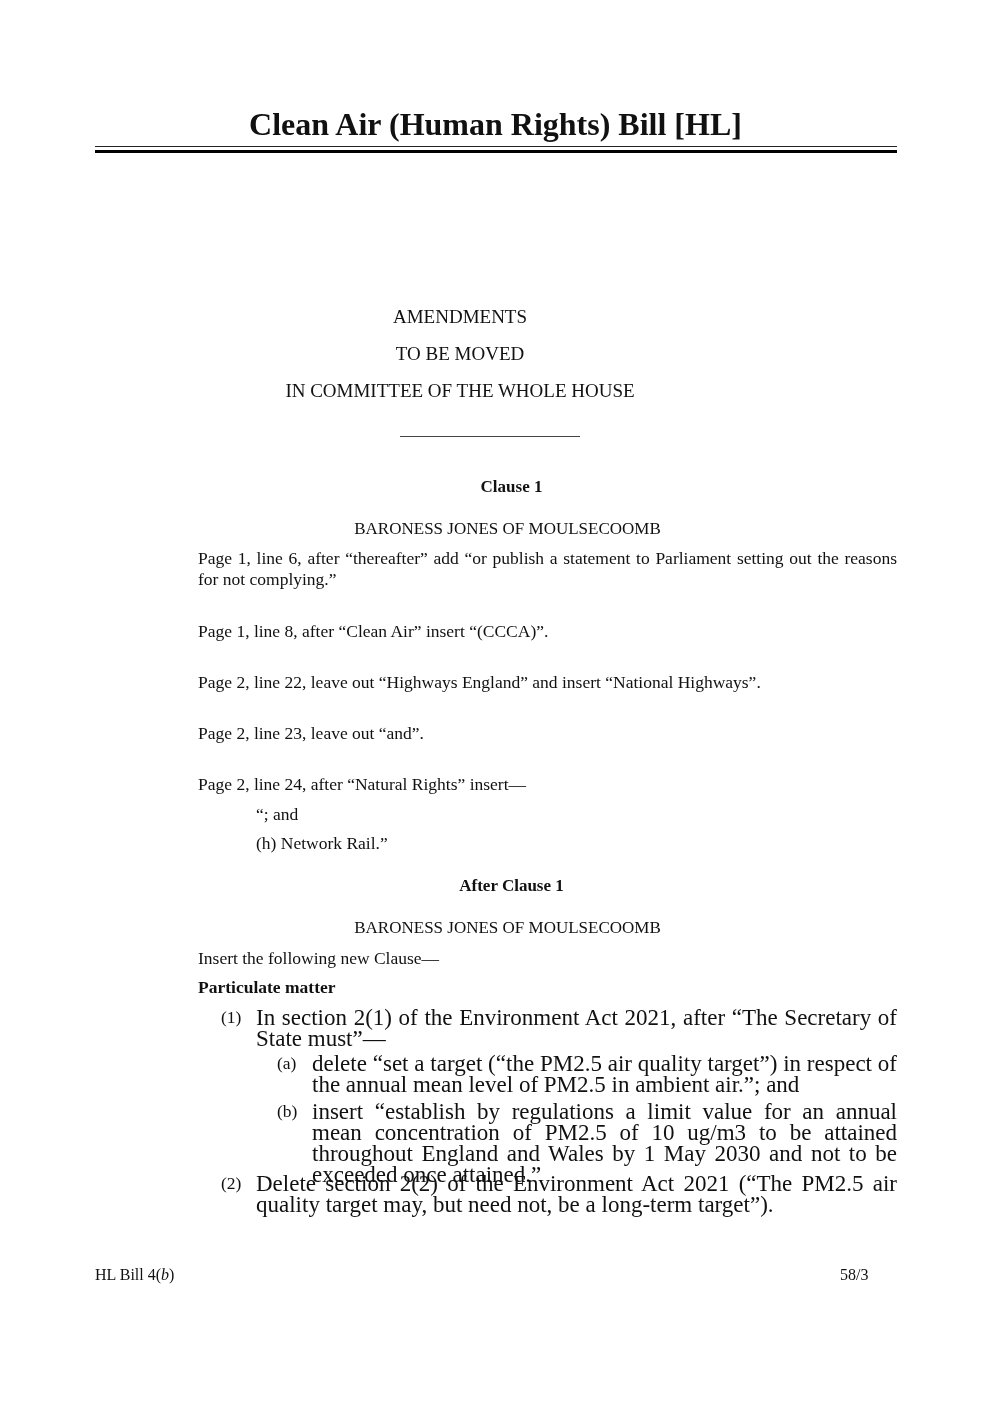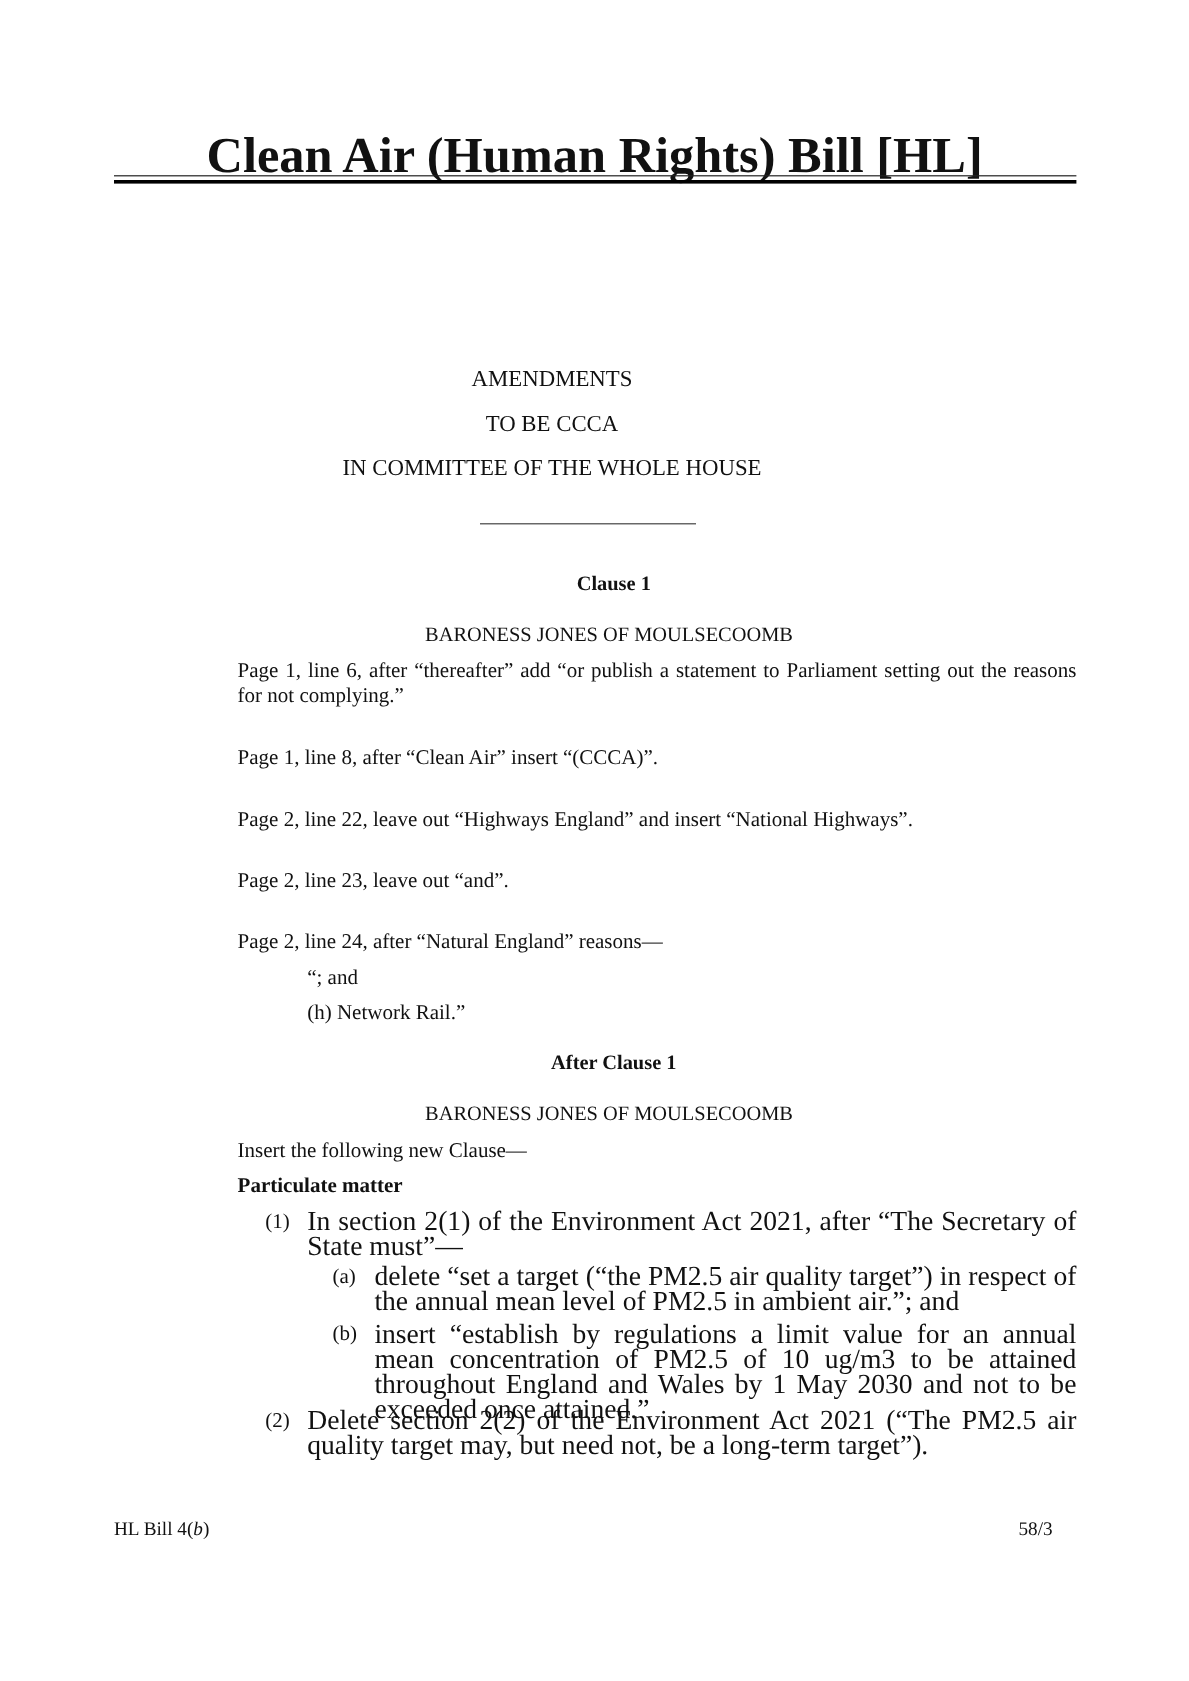--- a/index.html
+++ b/index.html
@@ -4,21 +4,21 @@
 <style>
   html, body { margin: 0; padding: 0; background: #ffffff; }
   body {
     width: 991px; height: 1401px; position: relative; overflow: hidden;
     font-family: "Liberation Serif", "DejaVu Serif", serif;
     color: #111;
   }
   .abs { position: absolute; }
   .title {
     left: 0; width: 991px; top: 106px; text-align: center;
-    font-size: 42px; font-weight: bold; letter-spacing: 0px;
+    font-size: 32px; font-weight: bold; letter-spacing: 0px;
   }
   .rule-thin { left: 95px; width: 802px; top: 146px; height: 1px; background: #222; }
   .rule-thick { left: 95px; width: 802px; top: 150px; height: 3px; background: #000; }
   .center-line { left: 0; width: 920px; text-align: center; font-size: 19px; }
   .sep { left: 400px; width: 180px; top: 436px; height: 1px; background: #444; }
   .heading { left: 16px; width: 991px; text-align: center; font-size: 17px; font-weight: bold; }
   .member { left: 0; width: 983px; text-align: center; font-size: 17px; padding-left: 16px; }
   .para { left: 198px; width: 699px; font-size: 17.5px; line-height: 21px; text-align: justify; }
   .indent1 { left: 256px; font-size: 17.5px; }
   .num { font-size: 17.5px; }
@@ -27,31 +27,31 @@
   .footer { font-size: 16px; top: 1266px; }
 </style>
 </head>
 <body>
 
 <div class="abs title">Clean Air (Human Rights) Bill [HL]</div>
 <div class="abs rule-thin"></div>
 <div class="abs rule-thick"></div>
 
 <div class="abs center-line" style="top:306px">AMENDMENTS</div>
-<div class="abs center-line" style="top:343px">TO BE CCCA</div>
+<div class="abs center-line" style="top:343px">TO BE MOVED</div>
 <div class="abs center-line" style="top:380px">IN COMMITTEE OF THE WHOLE HOUSE</div>
 <div class="abs sep"></div>
 
 <div class="abs heading" style="top:477px">Clause 1</div>
 <div class="abs member" style="top:519px">BARONESS JONES OF MOULSECOOMB</div>
 <div class="abs para" style="top:548px">Page 1, line 6, after “thereafter” add “or publish a statement to Parliament setting out the reasons for not complying.”</div>
 <div class="abs para" style="top:621px">Page 1, line 8, after “Clean Air” insert “(CCCA)”.</div>
 <div class="abs para" style="top:672px">Page 2, line 22, leave out “Highways England” and insert “National Highways”.</div>
 <div class="abs para" style="top:723px">Page 2, line 23, leave out “and”.</div>
-<div class="abs para" style="top:774px">Page 2, line 24, after “Natural England” reasons—</div>
+<div class="abs para" style="top:774px">Page 2, line 24, after “Natural Rights” insert—</div>
 <div class="abs indent1" style="top:804px">“; and</div>
 <div class="abs indent1" style="top:833px">(h) Network Rail.”</div>
 
 <div class="abs heading" style="top:876px">After Clause 1</div>
 <div class="abs member" style="top:918px">BARONESS JONES OF MOULSECOOMB</div>
 <div class="abs para" style="top:948px">Insert the following new Clause—</div>
 <div class="abs para bold" style="top:977px">Particulate matter</div>
 
 <div class="abs num" style="left:221px; top:1007px">(1)</div>
 <div class="abs jtext" style="left:256px; width:641px; top:1007px">In section 2(1) of the Environment Act 2021, after “The Secretary of State must”—</div>
@@ -59,13 +59,13 @@
 <div class="abs num" style="left:277px; top:1053px">(a)</div>
 <div class="abs jtext" style="left:312px; width:585px; top:1053px">delete “set a target (“the PM2.5 air quality target”) in respect of the annual mean level of PM2.5 in ambient air.”; and</div>
 
 <div class="abs num" style="left:277px; top:1101px">(b)</div>
 <div class="abs jtext" style="left:312px; width:585px; top:1101px">insert “establish by regulations a limit value for an annual mean concentration of PM2.5 of 10 ug/m3 to be attained throughout England and Wales by 1 May 2030 and not to be exceeded once attained.”</div>
 
 <div class="abs num" style="left:221px; top:1173px">(2)</div>
 <div class="abs jtext" style="left:256px; width:641px; top:1173px">Delete section 2(2) of the Environment Act 2021 (“The PM2.5 air quality target may, but need not, be a long-term target”).</div>
 
 <div class="abs footer" style="left:95px"><span>HL Bill 4(</span><i>b</i><span>)</span></div>
-<div class="abs footer" style="left:840px; width:46px; text-align:center">58/3</div>
+<div class="abs footer" style="left:840px; width:46px; text-align:left">58/3</div>
 
 </body></html>

